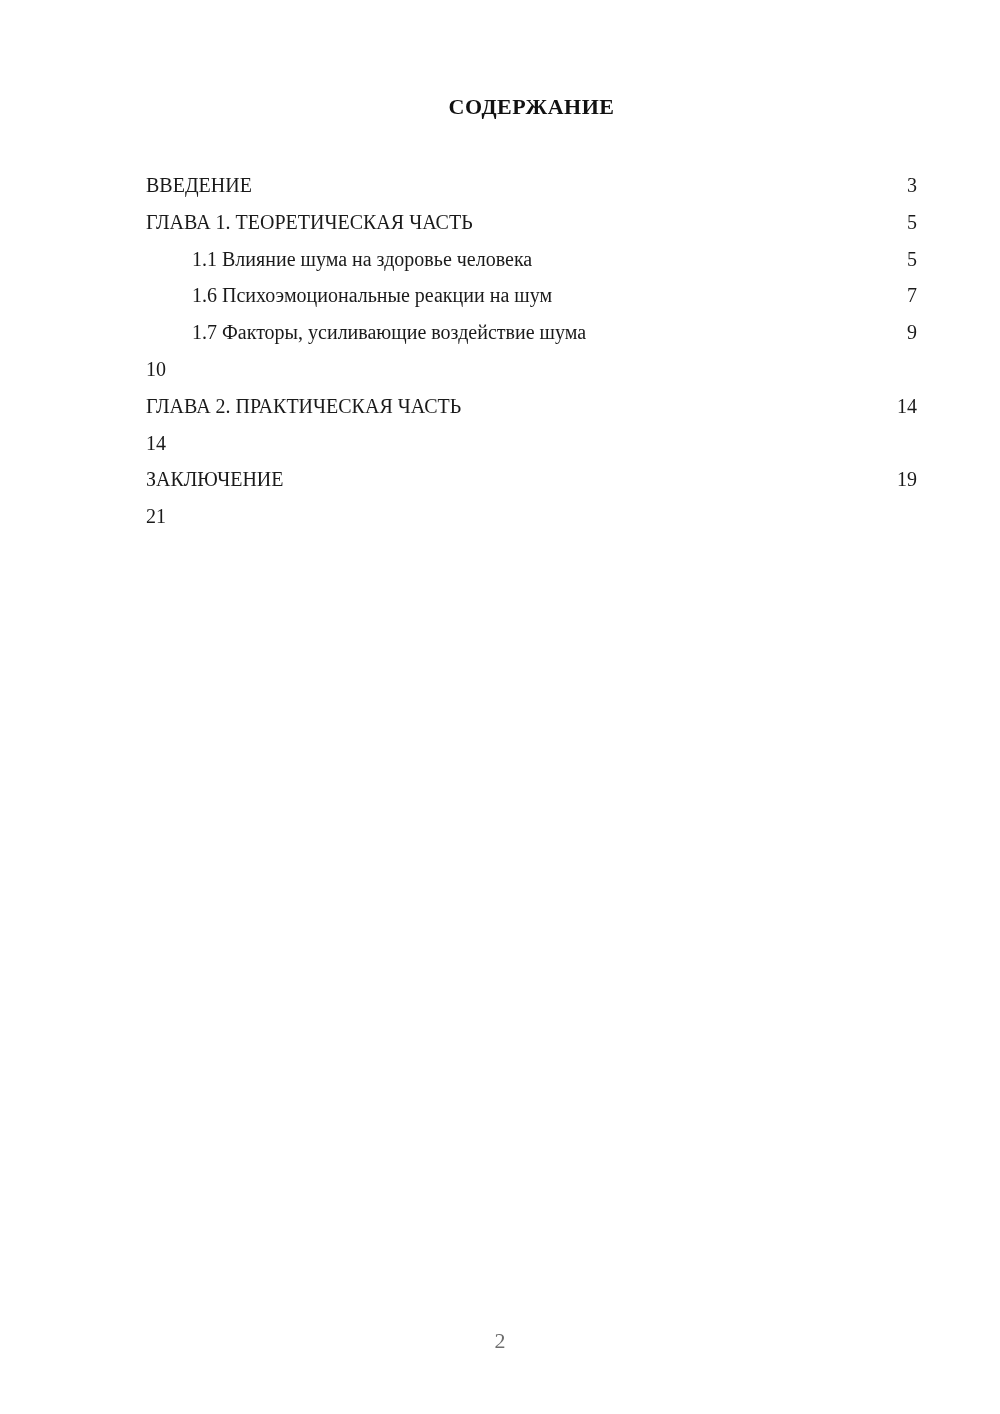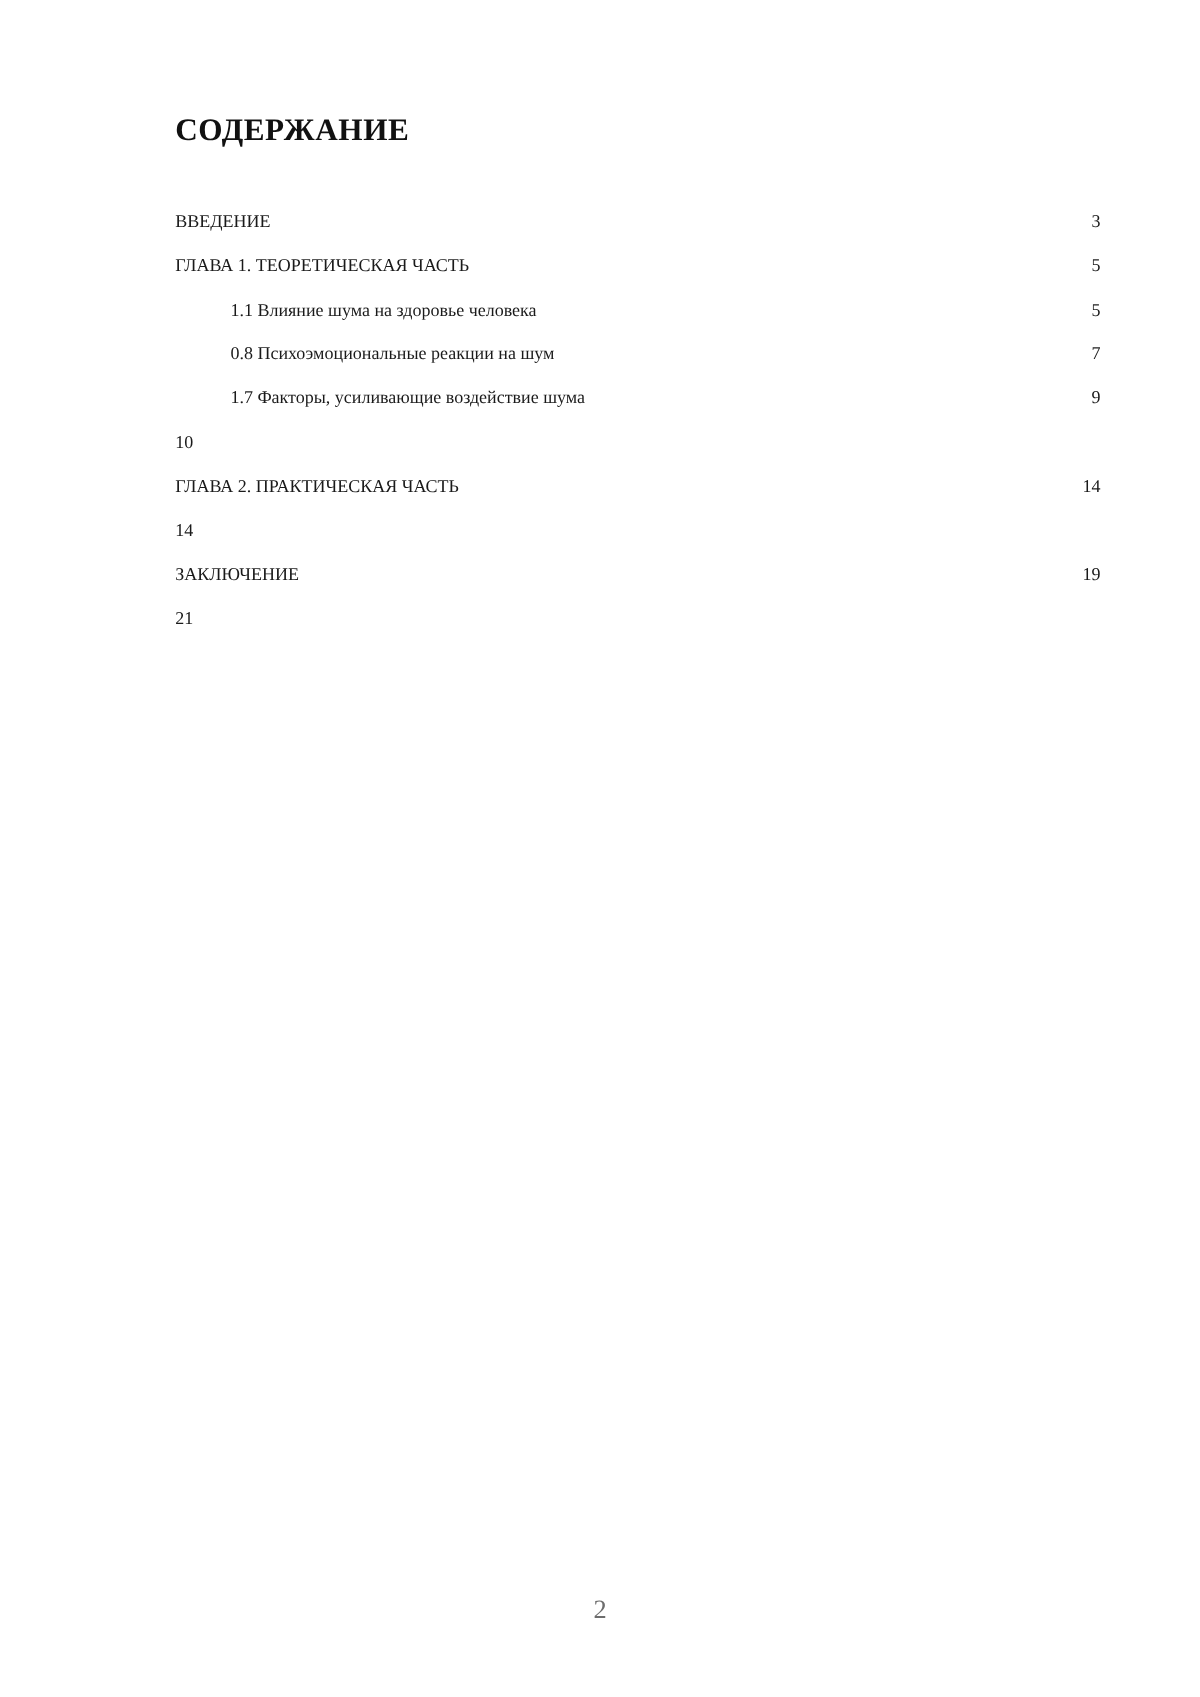--- a/index.html
+++ b/index.html
@@ -14,39 +14,39 @@
     background: #ffffff;
     font-family: "Liberation Serif", "DejaVu Serif", serif;
     color: #1a1a1a;
     overflow: hidden;
   }
   .doc-title {
     position: absolute;
     top: 94px;
     left: 146px;
     width: 771px;
-    text-align: left;
-    font-size: 26px;
+    text-align: center;
+    font-size: 22px;
     font-weight: bold;
     letter-spacing: 0.5px;
     color: #111111;
   }
   .toc {
     position: absolute;
     top: 167px;
     left: 146px;
     width: 771px;
   }
   .toc-row {
     display: flex;
     justify-content: space-between;
     align-items: baseline;
     height: 36.8px;
     line-height: 36.8px;
-    font-size: 15px;
+    font-size: 20px;
   }
   .toc-row .toc-label {
     white-space: nowrap;
   }
   .toc-row.sub .toc-label {
     padding-left: 46px;
   }
   .toc-row .toc-page {
     white-space: nowrap;
     text-align: right;
@@ -79,21 +79,21 @@
       <span class="toc-label">ГЛАВА 1. ТЕОРЕТИЧЕСКАЯ ЧАСТЬ</span>
       <span class="toc-page">5</span>
     </div>
 
     <div class="toc-row sub">
       <span class="toc-label">1.1 Влияние шума на здоровье человека</span>
       <span class="toc-page">5</span>
     </div>
 
     <div class="toc-row sub">
-      <span class="toc-label">0.8 Психоэмоциональные реакции на шум</span>
+      <span class="toc-label">1.6 Психоэмоциональные реакции на шум</span>
       <span class="toc-page">7</span>
     </div>
 
     <div class="toc-row sub">
       <span class="toc-label">1.7 Факторы, усиливающие воздействие шума</span>
       <span class="toc-page">9</span>
     </div>
 
     <div class="toc-row sub">
       <span class="toc-page">10</span>

